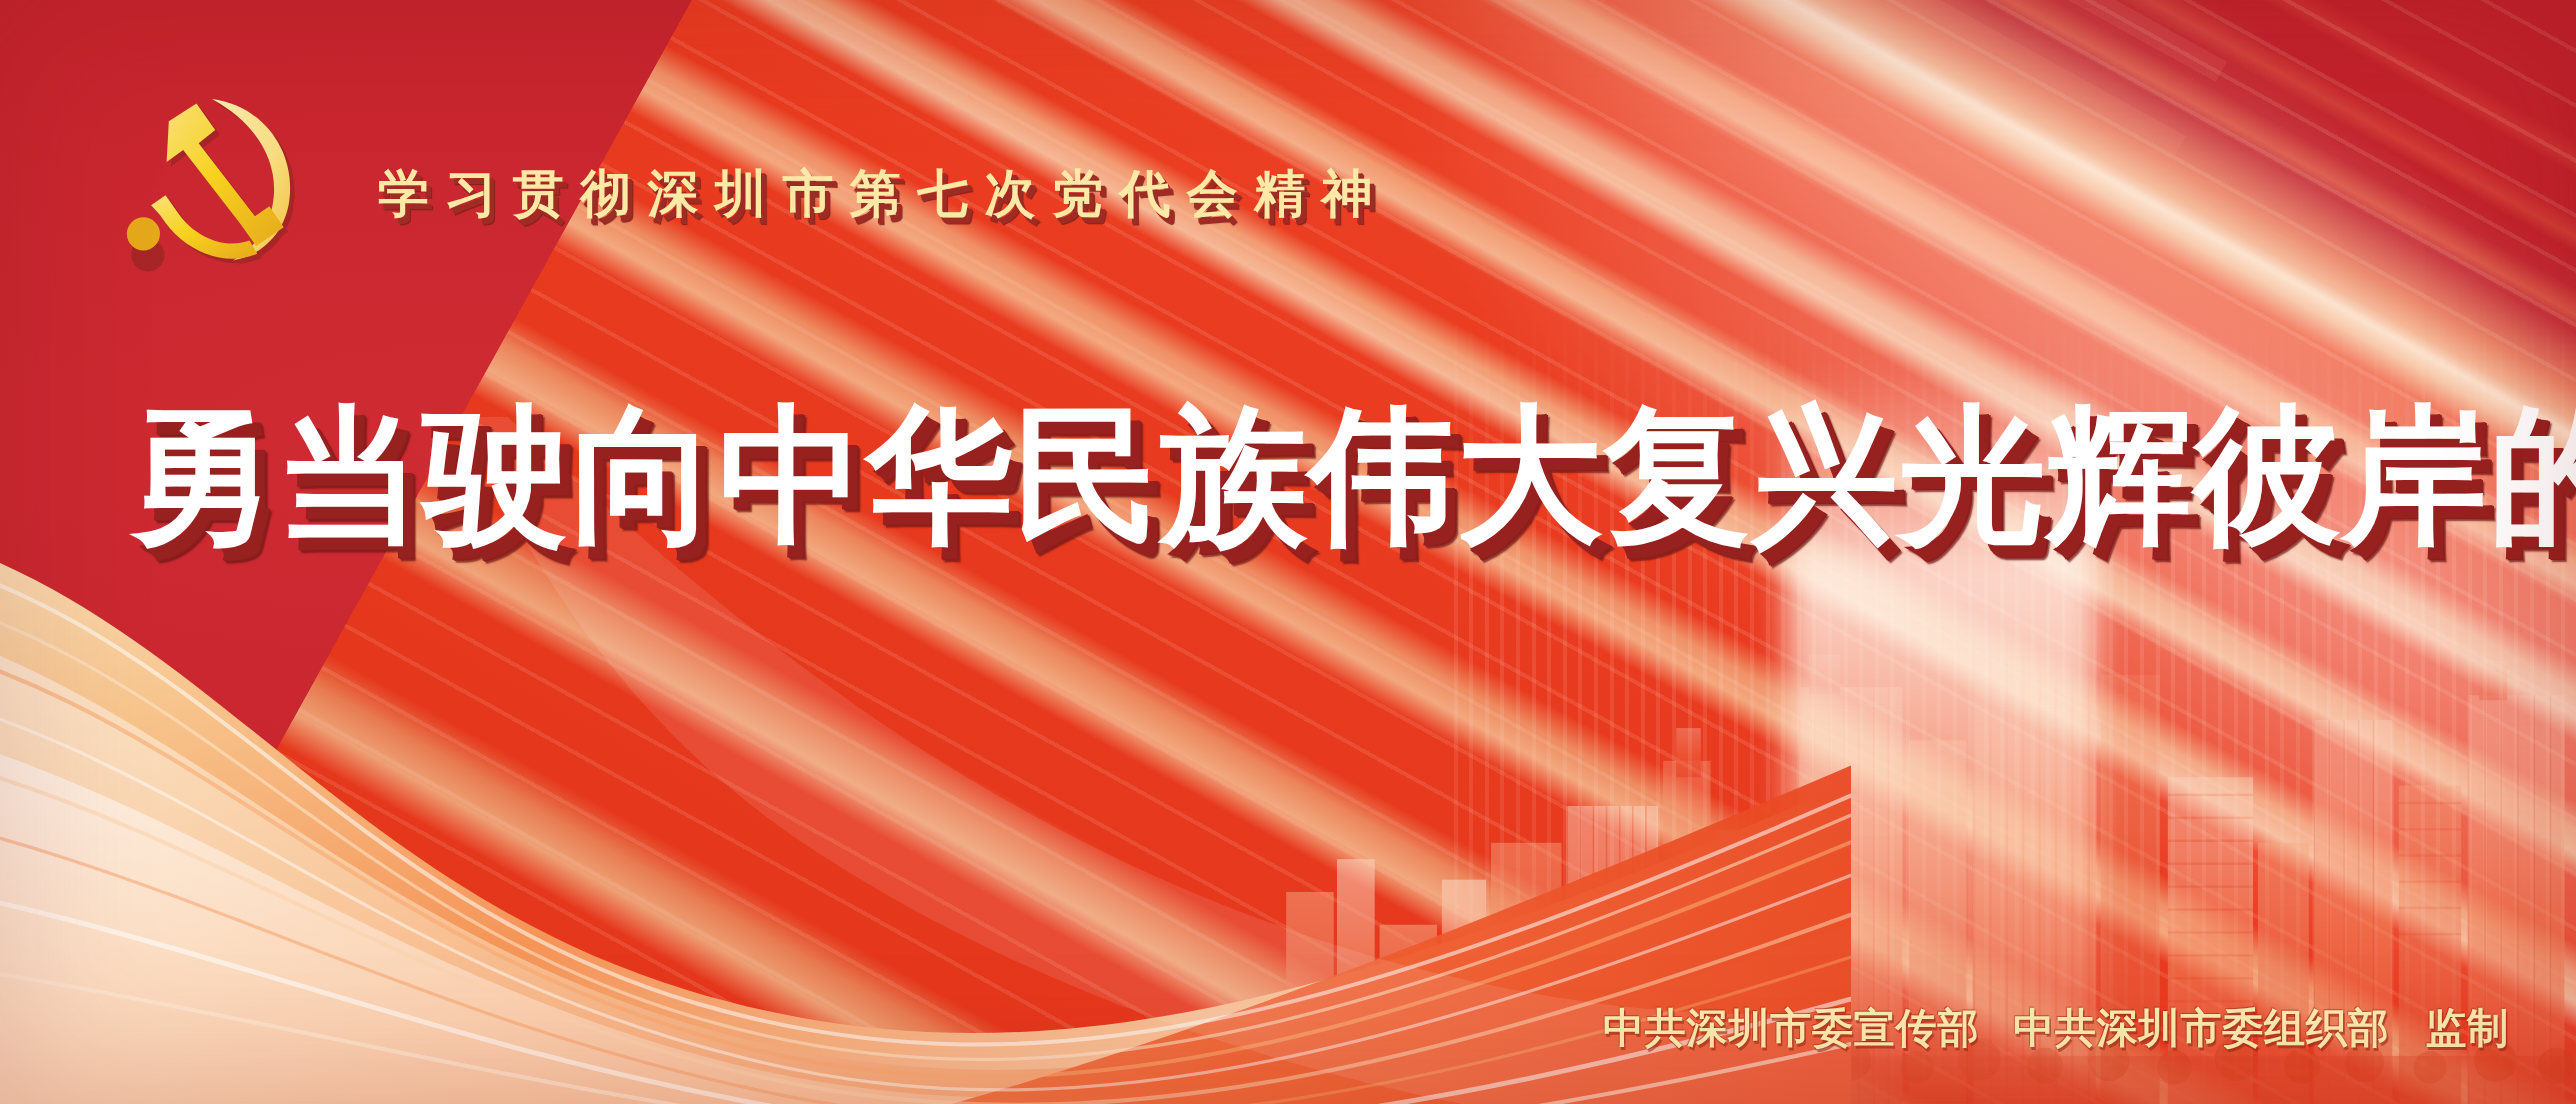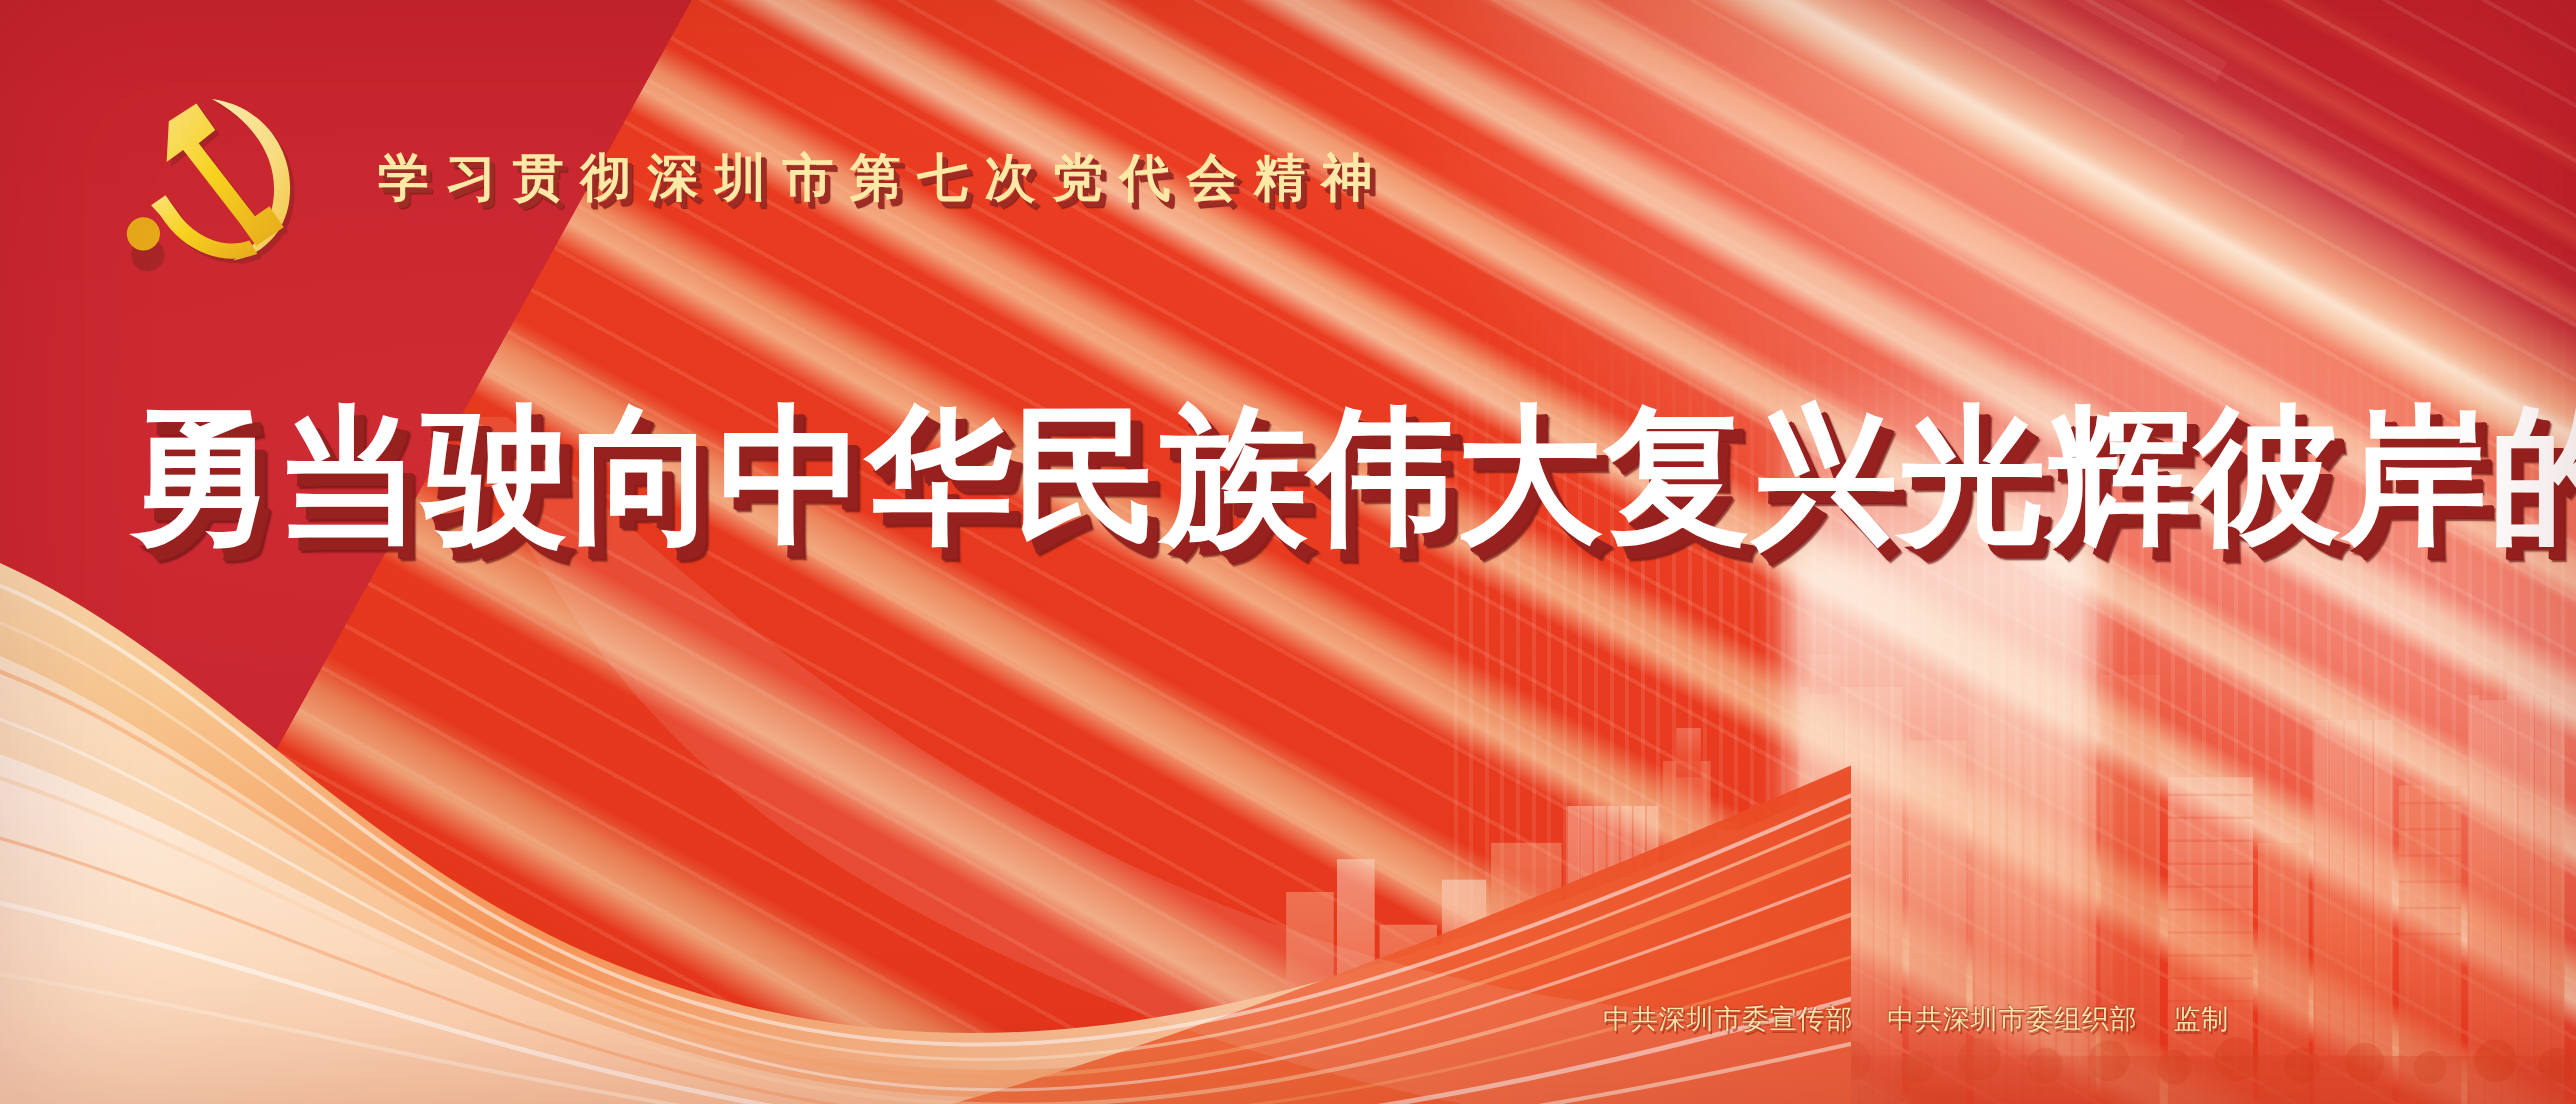--- a/index.html
+++ b/index.html
@@ -164,21 +164,21 @@
   .emblem{
     position:absolute;
     left:97px;top:67px;
     width:221px;height:221px;
   }
   .emblem svg{display:block;width:100%;height:100%;}
 
   
   .kicker{
     position:absolute;
-    left:378px;top:144px;
+    left:378px;top:160px;
     font-size:51px;
     font-weight:bold;
     letter-spacing:16.4px;
     color:#FCE9A6;
     white-space:nowrap;
     text-shadow:
        4.1px 4.9px 0 #9E2B24,
        4.9px 5.7px 0 #9E2B24,
        5.7px 6.6px 0.8px rgba(120,28,24,.85);
   }
@@ -199,22 +199,22 @@
       11.5px 13px 0 #8E1E1D,
       13px 14.7px 1.6px rgba(110,22,20,.75);
     transform:scaleX(.985);
     transform-origin:left top;
   }
 
   
   .credits{
     position:absolute;
     left:1603px;top:1001px;
-    font-size:27px;
-    font-weight:normal;
+    font-size:41px;
+    font-weight:bold;
     color:#FCEBAE;
     letter-spacing:0.8px;
     white-space:nowrap;
     text-shadow:
       0 0 1.6px rgba(150,40,20,.9),
       1.6px 2.5px 0 rgba(150,40,20,.55),
       -0.8px -0.8px 0 rgba(170,50,30,.5);
   }
   .credits .gap{display:inline-block;width:34px;}
   .credits .gap2{display:inline-block;width:36px;}

